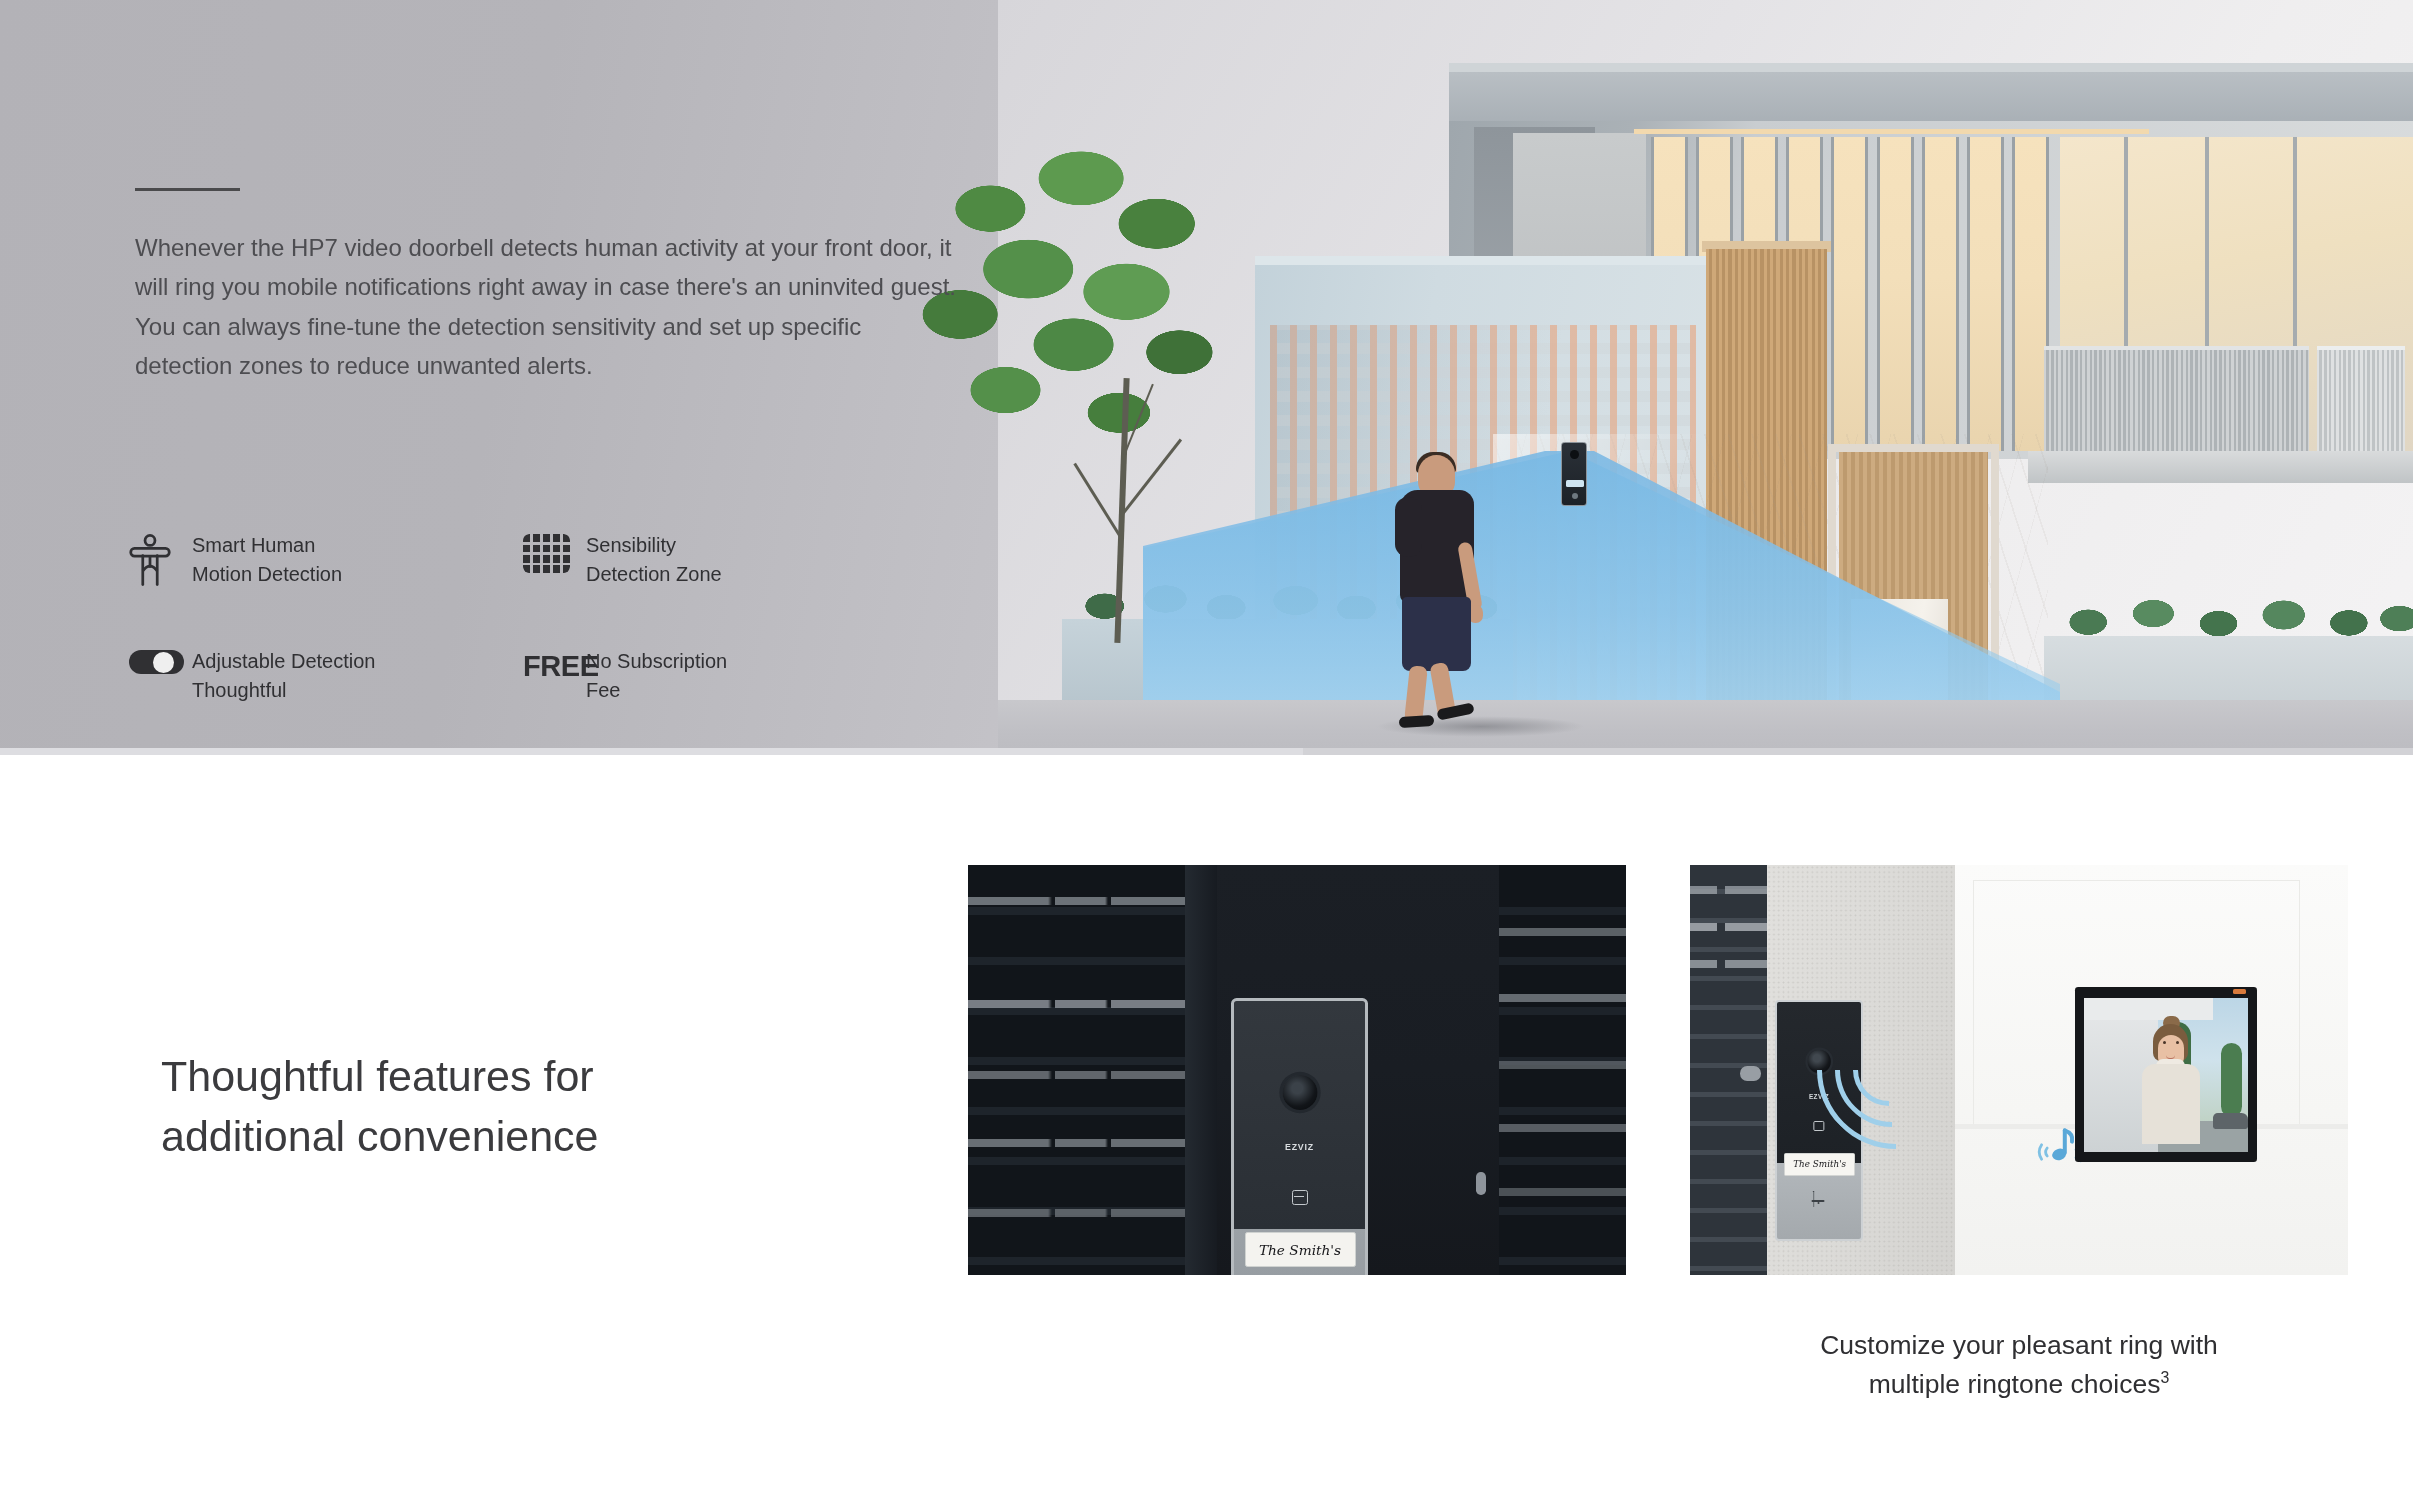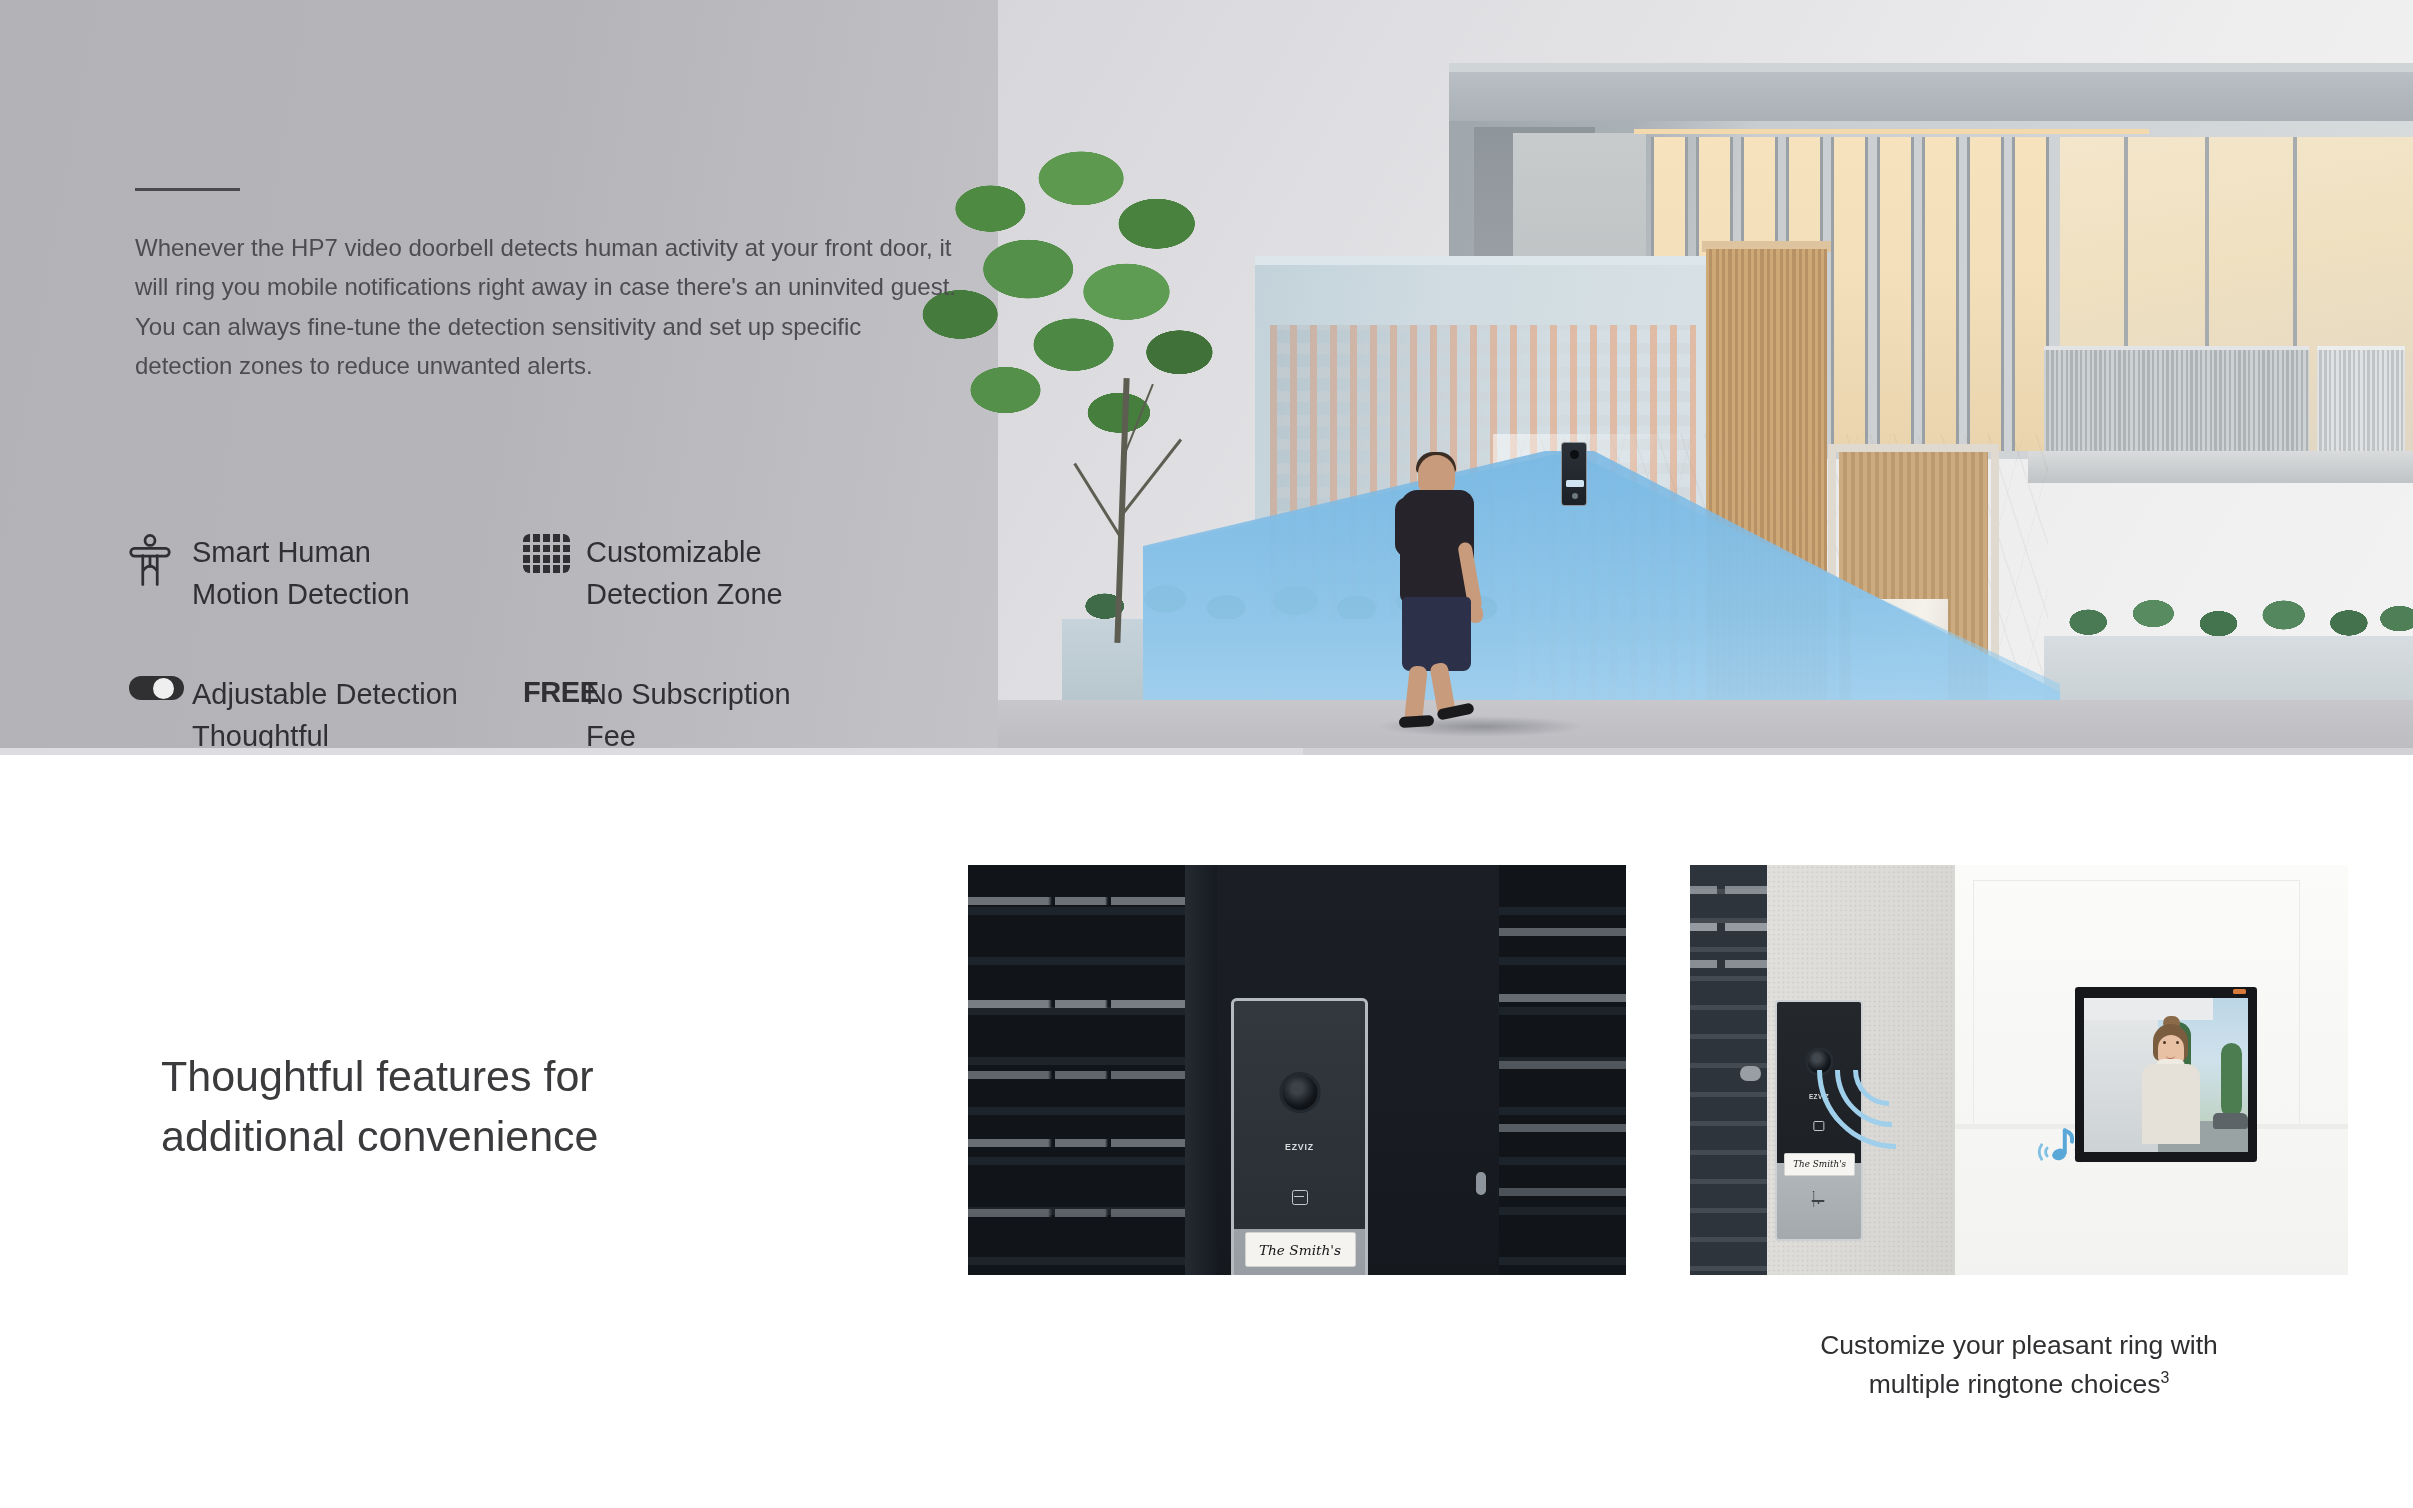--- a/index.html
+++ b/index.html
@@ -251,21 +251,21 @@
   .divider{ width:105px; height:3.2px; background:#4a4a4c; margin:42px 0 37px 0; }
   .lead{
     font-size:24px; line-height:1.64; color:#4d4d51; width:829px; font-weight:400;
   }
 
   .features{ position:absolute; left:129px; top:531px; width:853px; }
   .frow{ display:flex; margin-bottom:58px; }
   .fcell{ display:flex; align-items:flex-start; }
   .fcell.c1{ width:394px; }
   .ficon{ width:63px; flex:0 0 63px; display:flex; align-items:center; justify-content:flex-start; padding-top:3.2px; }
-  .flabel{ font-size:29px; line-height:1.45; color:#303033; font-weight:400; }
+  .flabel{ font-size:20px; line-height:1.45; color:#303033; font-weight:400; }
 
   .free-text{ font-size:29px; font-weight:bold; color:#303033; letter-spacing:-0.4px; }
 
   .toggle{ width:55px; height:24px; border-radius:12px; background:#303033; position:relative; }
   .toggle .knob{ position:absolute; left:24px; top:1.6px; width:21px; height:21px; border-radius:50%; background:#efefef; }
 
   .grid-icon{ width:47px; height:39px; display:grid; grid-template-columns:repeat(5,1fr); grid-template-rows:repeat(4,1fr); gap:2.4px; border-radius:6.4px; overflow:hidden; }
   .grid-icon i{ background:#303033; display:block; }
   .grid-icon i:nth-child(1){ border-top-left-radius:5.6px; }
   .grid-icon i:nth-child(5){ border-top-right-radius:5.6px; }
@@ -575,21 +575,21 @@
               <i></i>
               <i></i>
             <i></i>
               <i></i>
               <i></i>
               <i></i>
               <i></i>
           </span>
         </div>
         <div class="flabel">
-          <span>Customizable</span><br>
+          <span>Sensibility</span><br>
           <span>Detection Zone</span>
         </div>
       </div>
     </div>
 
     <div class="frow">
 
       <div class="fcell c1">
         <div class="ficon">
           <span class="toggle">

